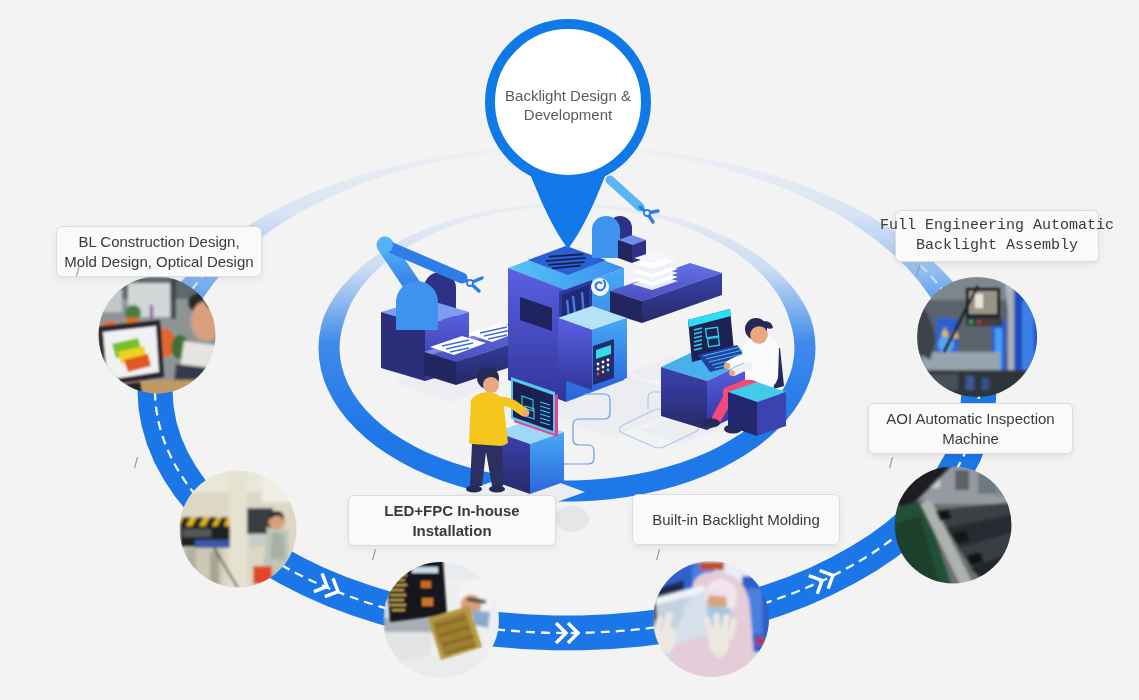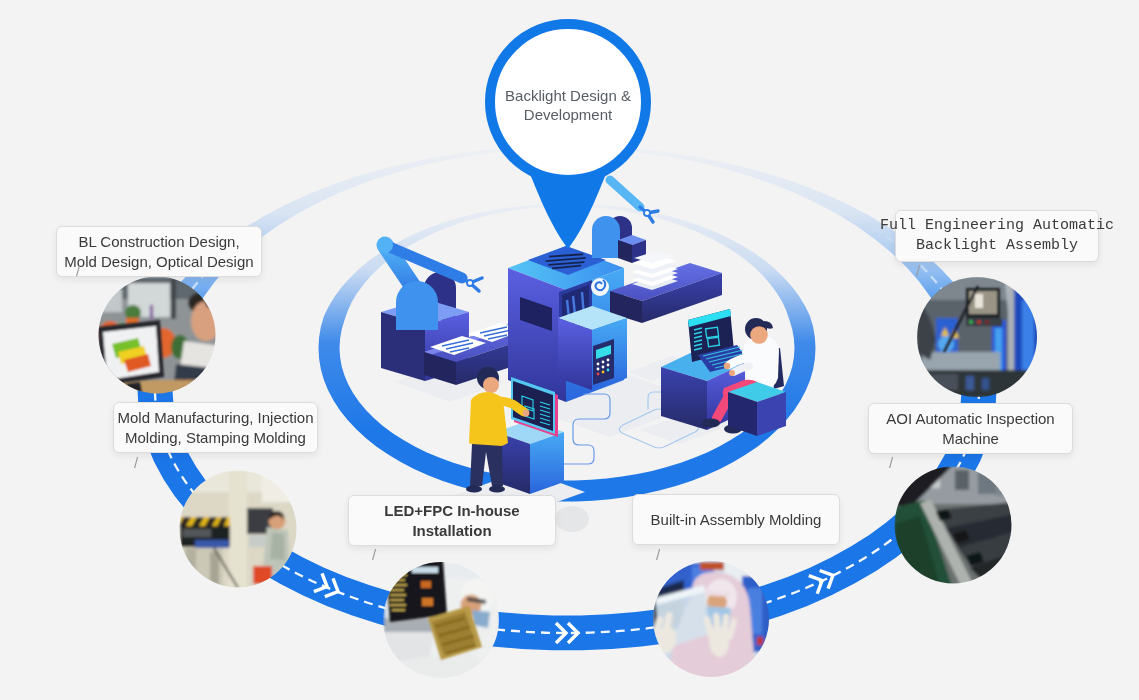--- a/index.html
+++ b/index.html
@@ -501,23 +501,22 @@
     <circle cx="971" cy="322" r="2" fill="#30b050"></circle>
     <circle cx="979" cy="322" r="2" fill="#c03028"></circle>
     <circle cx="987" cy="322" r="2" fill="#802020"></circle>
     <line x1="978" y1="286" x2="944" y2="352" stroke="#1a1d20" stroke-width="2.5"></line>
   </g>
 </g>
 </g>
 </svg>
 
 <div class="label" style="left:56px;top:210px;width:204px;height:49px;margin-top:16px;">BL Construction Design,<br>Mold Design, Optical Design</div>
-<div class="label" style="left:113px;top:402px;width:203px;height:49px;">Mold Manufacturing, Injection<br>Molding, Stamping Molding</div>
 <div class="label" style="left:348px;top:495px;width:206px;height:49px;font-weight:bold;">LED+FPC In-house<br>Installation</div>
-<div class="label" style="left:632px;top:494px;width:206px;height:49px;">Built-in Assembly Molding</div>
+<div class="label" style="left:632px;top:494px;width:206px;height:49px;">Built-in Backlight Molding</div>
 <div class="label" style="left:868px;top:403px;width:203px;height:49px;">AOI Automatic Inspection<br>Machine</div>
 <div class="label" style="left:895px;top:210px;width:202px;height:50px;font-family:Liberation Mono, monospace;">Full Engineering Automatic<br>Backlight Assembly</div>
 
 <div class="slash" style="left:76px;top:262px;">/</div>
 <div class="slash" style="left:134px;top:454px;">/</div>
 <div class="slash" style="left:372px;top:546px;">/</div>
 <div class="slash" style="left:656px;top:546px;">/</div>
 <div class="slash" style="left:889px;top:454px;">/</div>
 <div class="slash" style="left:916px;top:262px;">/</div>
 </div>

